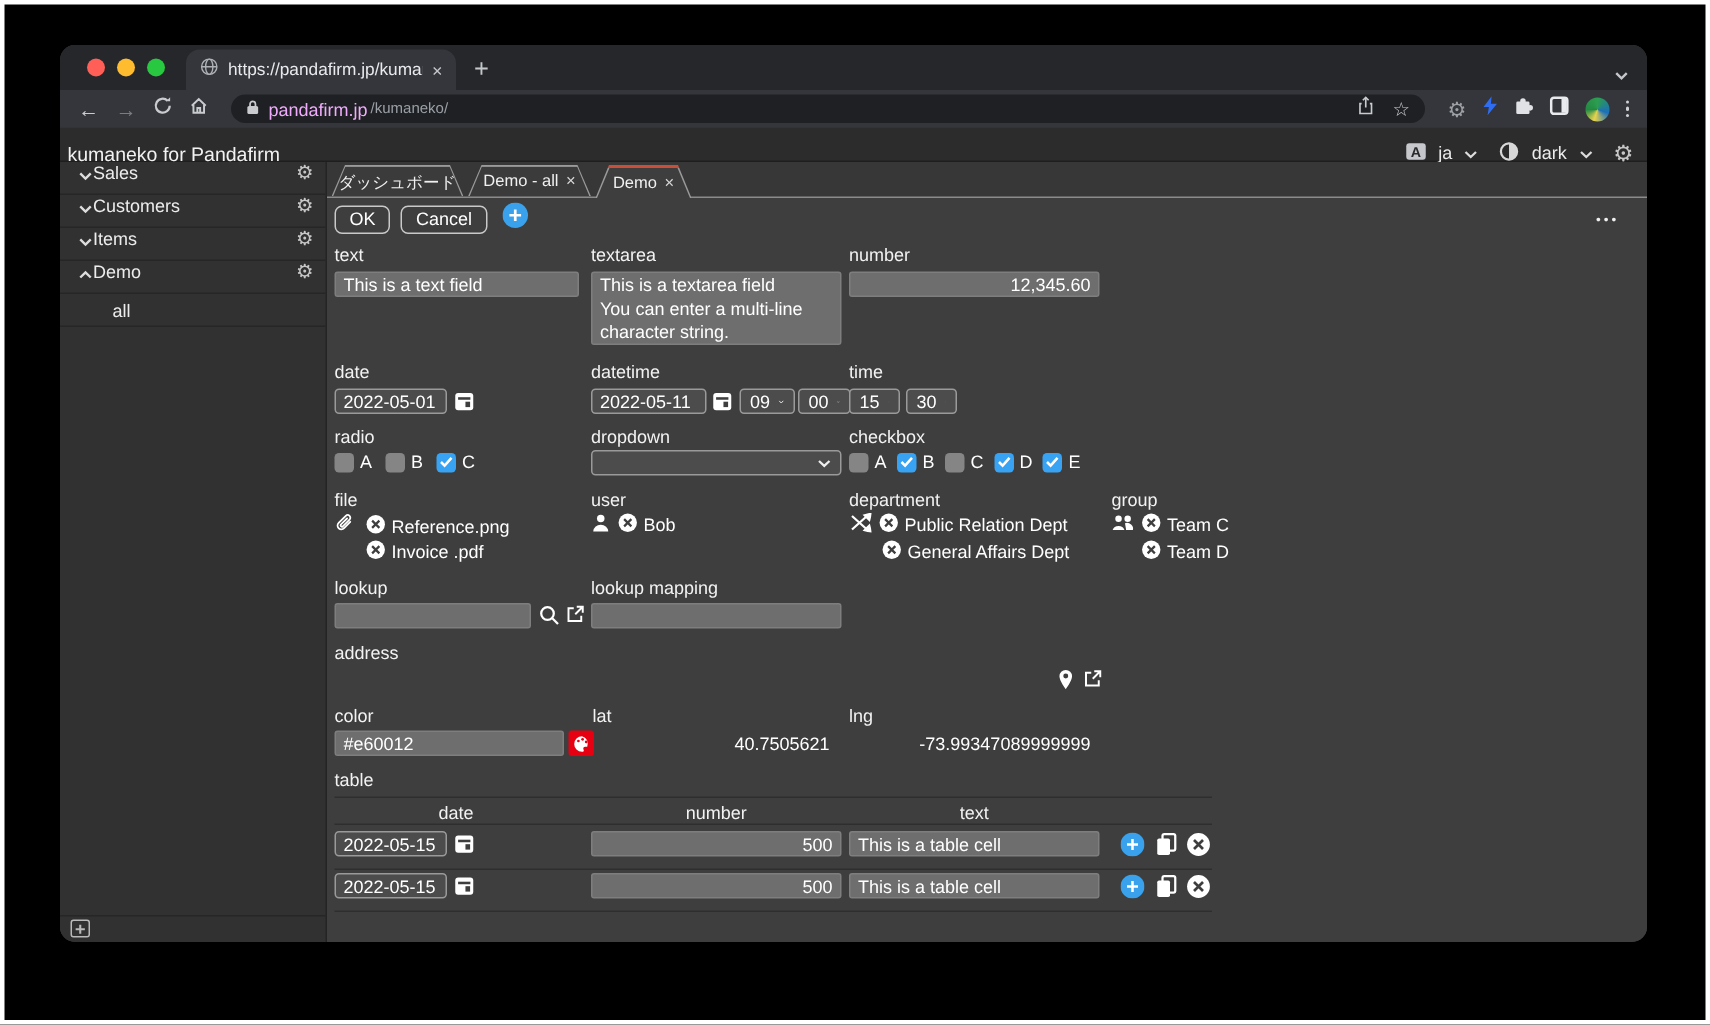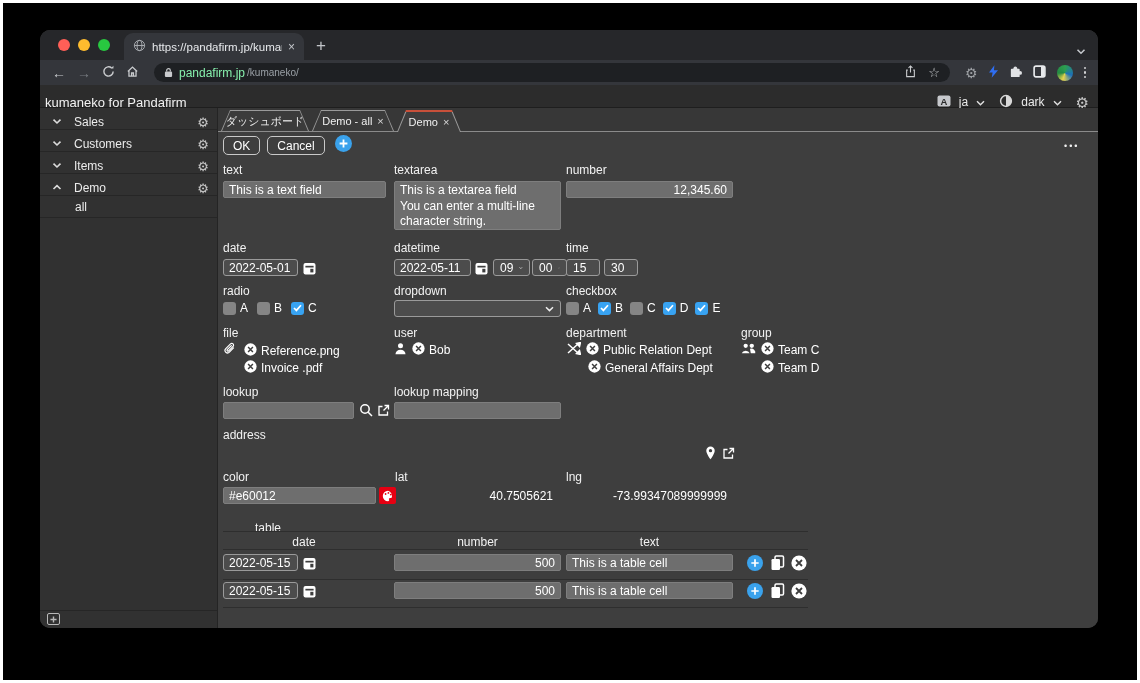--- a/index.html
+++ b/index.html
@@ -15,38 +15,38 @@
   .chrome-tab { height:27px; width:180px; background:#34363b; border-radius:9px 9px 0 0; display:flex; align-items:center; gap:6px; padding:0 9px; }
   .chrome-tab .ttl { flex:1; font-size:11.5px; color:#e8eaed; white-space:nowrap; overflow:hidden; }
   .tab-x { color:#c3c6ca; font-size:12px; line-height:1; }
   .newtab { color:#c3c6ca; font-size:17px; line-height:1; margin-left:12px; align-self:center; }
   .strip-chev { position:absolute; right:12px; top:11px; }
 
   .navbar { height:25px; background:#34363b; display:flex; align-items:center; padding:0 12px; gap:11px; }
   .nav-g { color:#c9cbce; font-size:14px; line-height:1; }
   .nav-g.dim { color:#797d82; }
   .urlpill { flex:1; height:19px; background:#1e2023; border-radius:10px; display:flex; align-items:center; gap:6px; padding:0 10px; margin:0 4px; }
-  .urlpill .dom { font-size:12px; color:#86efac; }
+  .urlpill .dom { font-size:12px; color:#f0abfc; }
   .urlpill .pth { font-size:10px; color:#9aa0a6; }
   .pill-right { margin-left:auto; display:flex; gap:12px; align-items:center; }
   .star { color:#c9cbce; font-size:13px; line-height:1; }
   .avatar { width:16px; height:16px; border-radius:50%; background:conic-gradient(#2d9e4f,#1c6fba 30%,#e8d44d 55%,#238a43 75%,#2d9e4f); }
   .vdots { display:flex; flex-direction:column; gap:2px; }
   .vdots i { width:2.5px; height:2.5px; border-radius:50%; background:#d0d2d5; }
 
   
   .appheader { height:23px; background:#2c2c2c; border-bottom:1px solid #1e1e1e; display:flex; align-items:center; padding:12px 9px 0 5px; }
   .appheader .title { font-size:13px; color:#f2f2f2; }
   .hdr-right { margin-left:auto; display:flex; align-items:center; gap:8px; font-size:12px; color:#eaeaea; }
   .gear { color:#c6c6c6; font-size:13px; line-height:1; }
 
   
   .bodyrow { display:flex; height:520px; }
   .sidebar { width:178px; background:#313131; border-right:1px solid #242424; position:relative; }
-  .side-item { height:22px; display:flex; align-items:flex-end; gap:12px; padding:0 8px 0 12px; border-bottom:1px solid #262626; }
+  .side-item { height:22px; display:flex; align-items:flex-start; padding:0 8px 0 12px; border-bottom:1px solid #262626; }
   .side-item .lbl { flex:1; font-size:12px; color:#ececec; }
   .side-sub { height:22px; display:flex; align-items:center; padding-left:35px; font-size:12px; color:#ececec; border-bottom:1px solid #262626; }
   .sidebar::after { content:""; position:absolute; left:0; right:0; bottom:17px; border-top:1px solid #262626; }
   .side-add { position:absolute; left:7px; bottom:3px; width:13px; height:12px; border:1.5px solid #b9b9b9; border-radius:2px; display:flex; align-items:center; justify-content:center; }
 
   .content { flex:1; background:#3e3e3e; position:relative; }
   .apptabs { height:24px; background:#373737; border-bottom:1px solid #8b8b8b; display:flex; align-items:flex-end; padding-left:3px; }
   .vtab { position:relative; height:21px; margin-right:3px; background:#9a9a9a; clip-path:polygon(9px 0, calc(100% - 9px) 0, 100% 100%, 0 100%); }
   .vtab .inner { position:absolute; left:1px; right:1px; top:1px; bottom:0; clip-path:polygon(8.3px 0, calc(100% - 8.3px) 0, 100% 100%, 0 100%); background:#3b3b3b; display:flex; align-items:center; justify-content:center; gap:5px; font-size:11px; color:#f0f0f0; }
   .vtab.active { height:22px; margin-bottom:-1px; background:linear-gradient(to bottom, #c8503a 0 2px, #9a9a9a 2px); }
@@ -518,21 +518,21 @@
                 <circle cx="3.6" cy="4" r="0.9" fill="#e60012"></circle>
                 <circle cx="6.4" cy="2.9" r="0.9" fill="#e60012"></circle>
                 <circle cx="8.8" cy="4.6" r="0.9" fill="#e60012"></circle>
               </svg>
         </span>
         <span class="abs flabel" style="left:177px; top:338px;">lat</span>
         <span class="abs valtxt" style="left:177px; top:357px; width:158px;">40.7505621</span>
         <span class="abs flabel" style="left:348px; top:338px;">lng</span>
         <span class="abs valtxt" style="left:348px; top:357px; width:161px;">-73.99347089999999</span>
 
-        <span class="abs flabel" style="left:5px; top:389px;margin-left:32px;">table</span>
+        <span class="abs flabel" style="left:5px; top:381px;">table</span>
         <div class="tline" style="top:399px;"></div>
         <span class="abs thead" style="left:5px; top:403px; width:162px;">date</span>
         <span class="abs thead" style="left:176px; top:403px; width:167px;">number</span>
         <span class="abs thead" style="left:348px; top:403px; width:167px;">text</span>
         <div class="tline" style="top:417px;"></div>
 
         <div>
           <input class="abs dinput" style="left: 5px; top: 422px; width: 75px;" value="2022-05-15">
           <span class="abs" style="left:85px; top:424px;">
             <svg width="13" height="13" viewBox="0 0 13 13">

